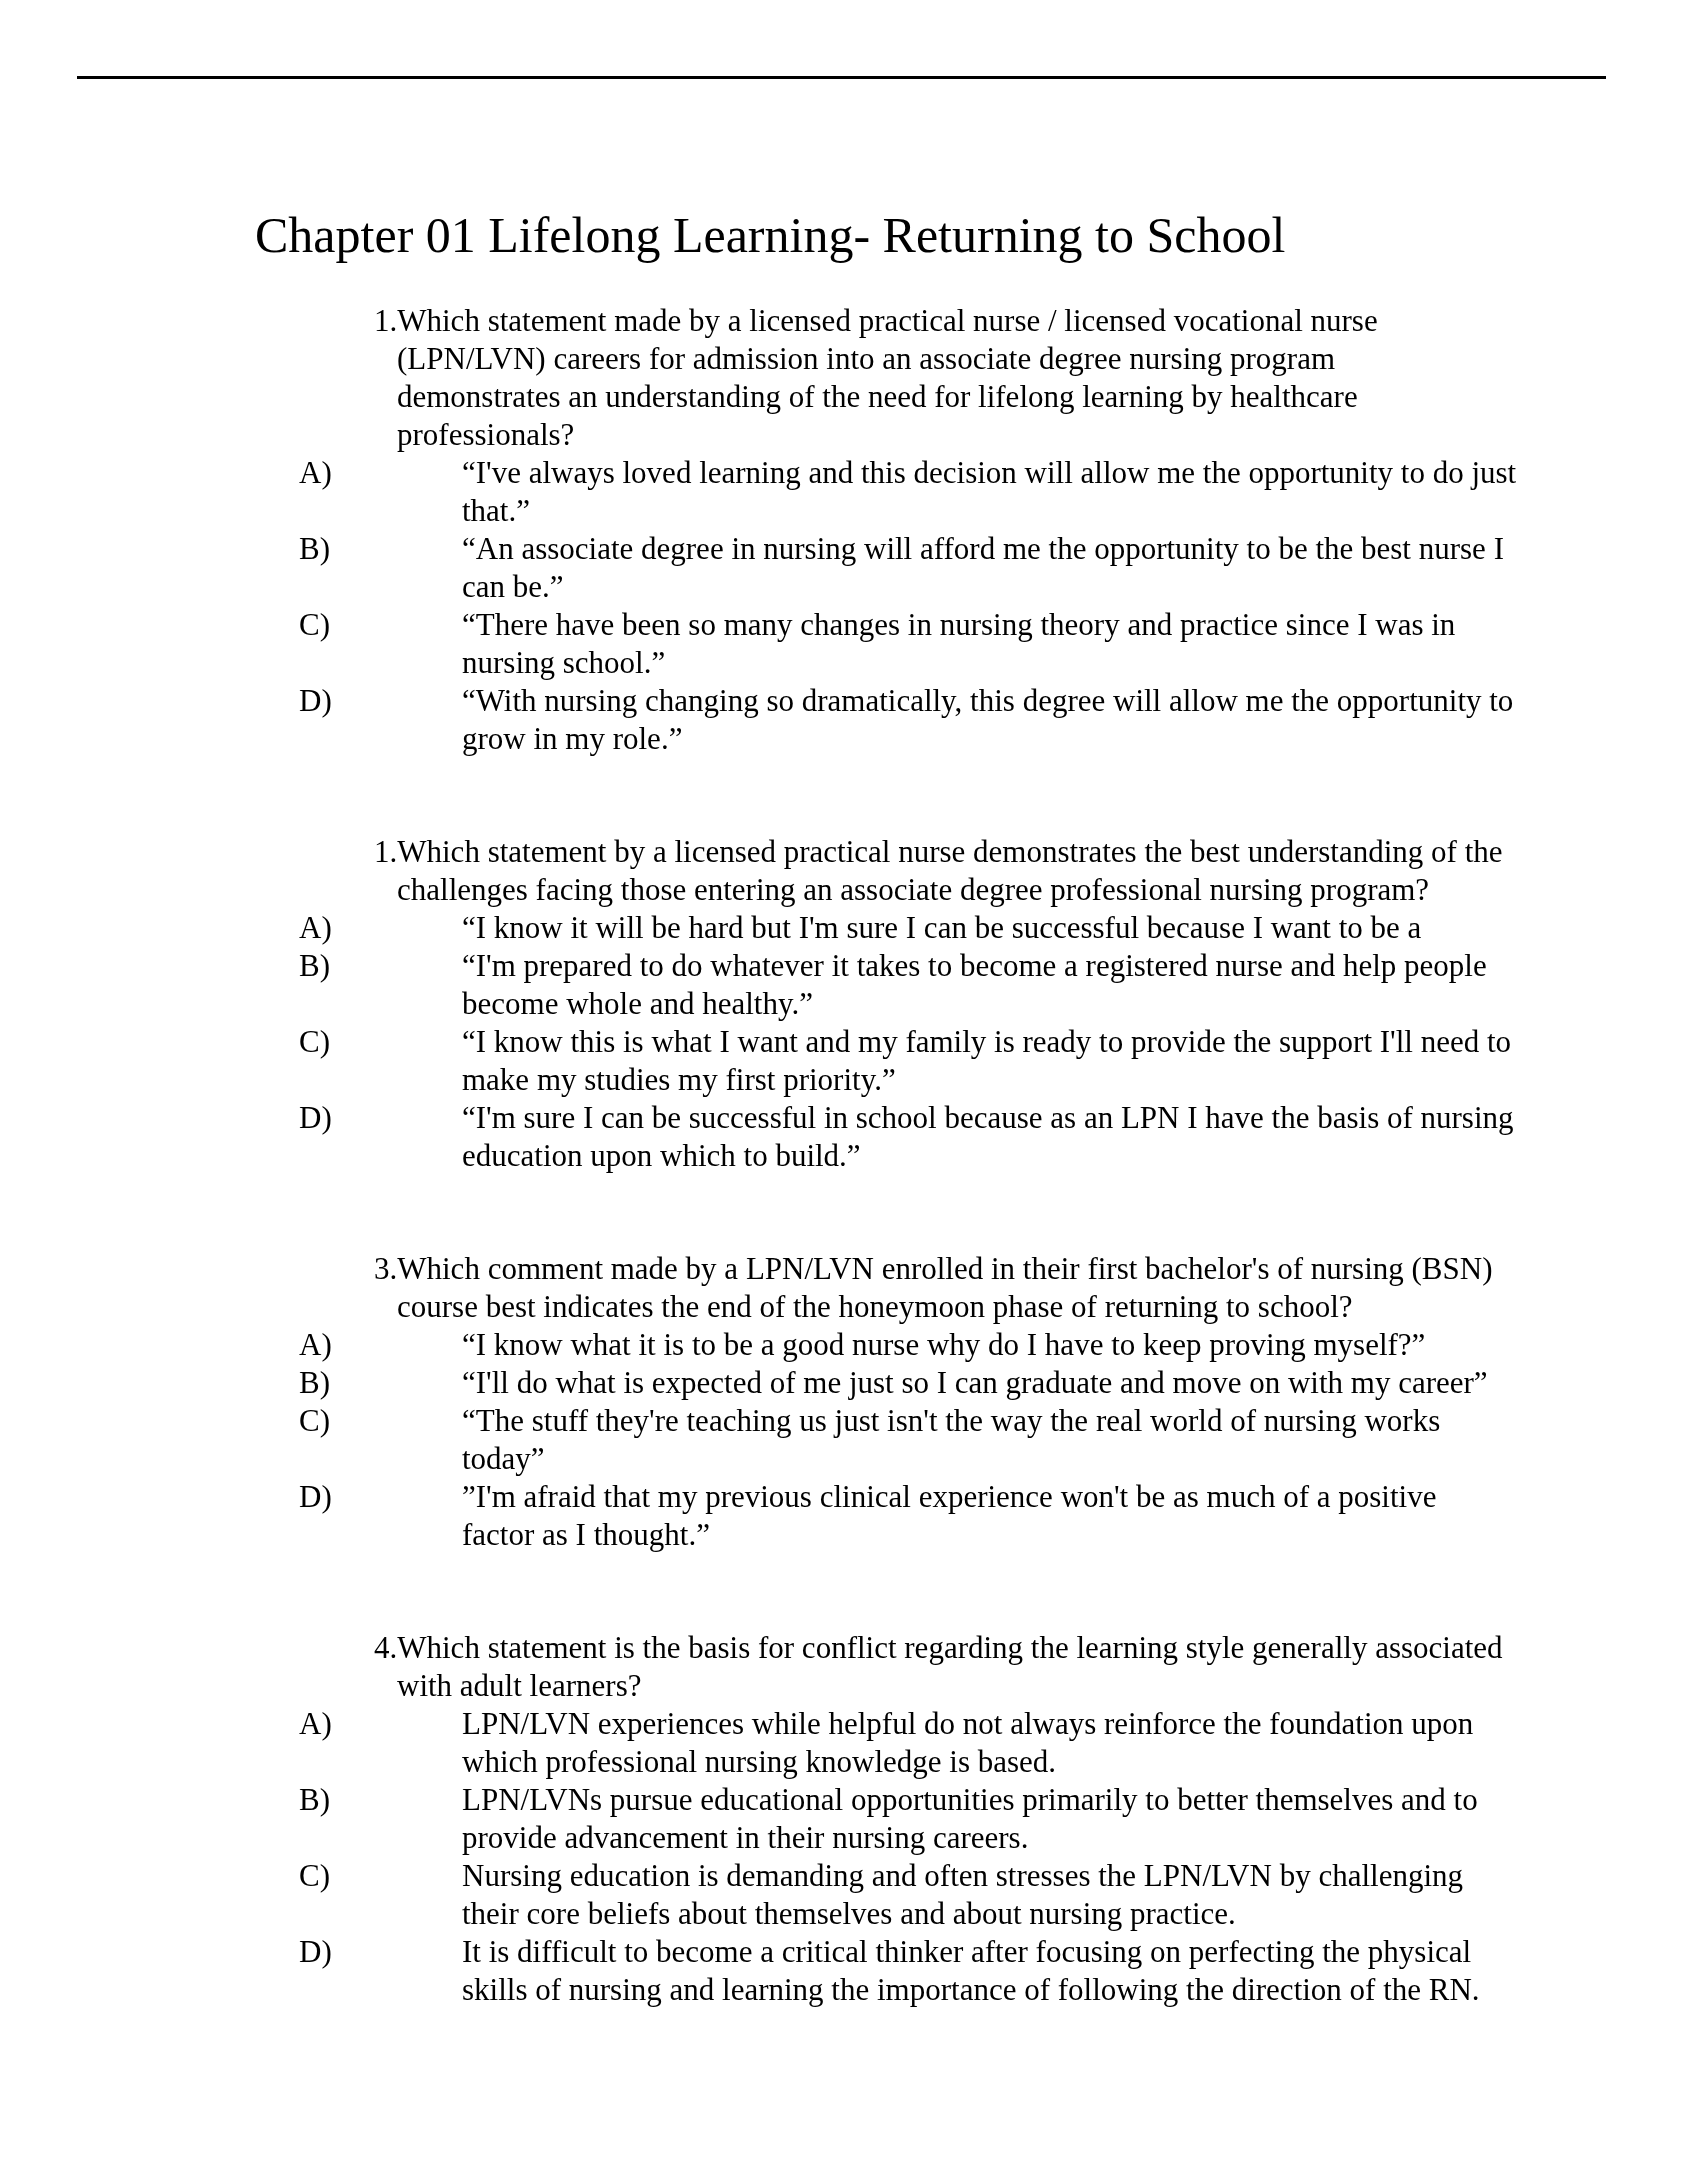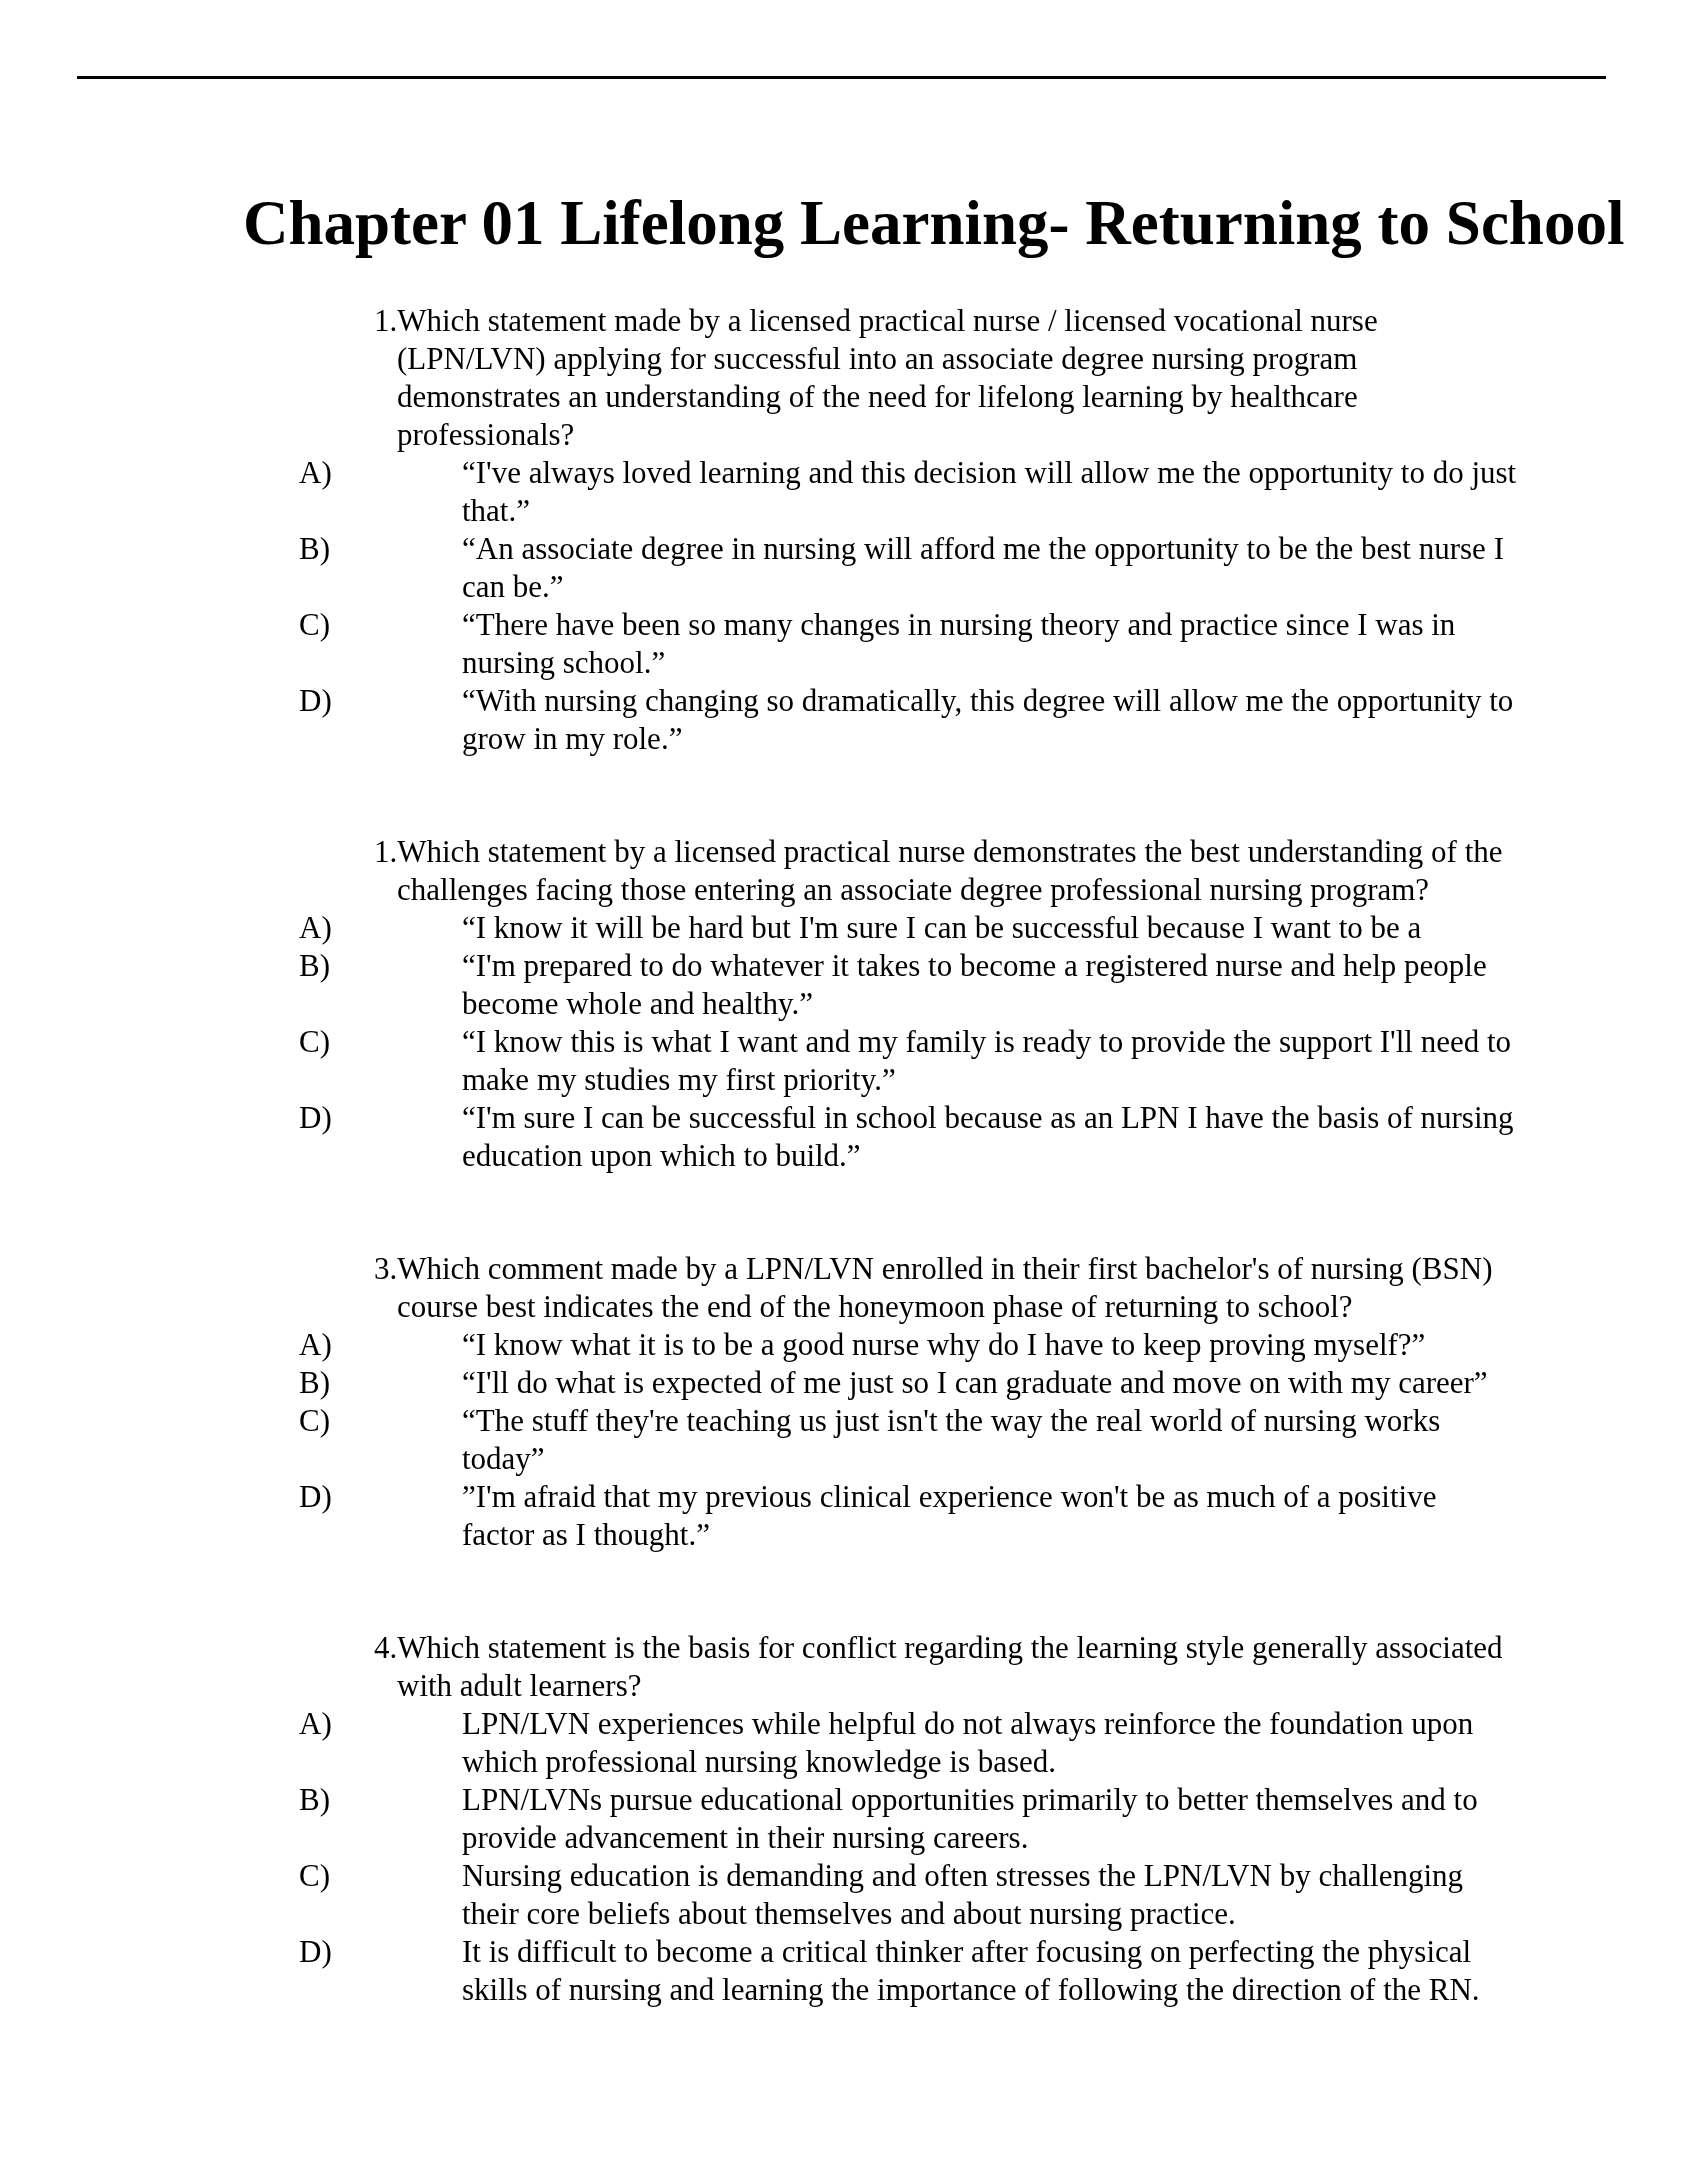--- a/index.html
+++ b/index.html
@@ -20,24 +20,24 @@
     left: 77px;
     top: 76px;
     width: 1529px;
     height: 3px;
     background: #000000;
   }
   .chapter-title {
     position: absolute;
     left: 239px;
     top: 196px;
-    margin: 4px;
-    font-size: 63px;
+    margin: 16px;
+    font-size: 50px;
     line-height: 47px;
-    font-weight: bold;
+    font-weight: normal;
     white-space: nowrap;
   }
   .content {
     position: absolute;
     left: 0;
     top: 302px;
     width: 1480px;
     font-size: 31px;
   }
   .line {
@@ -73,21 +73,21 @@
 
 <div class="top-rule"></div>
 
 <h1 class="chapter-title">Chapter 01 Lifelong Learning- Returning to School</h1>
 
 <div class="content">
 
   <div class="question">
     <div class="q-stem">
       <div class="line first">1.Which statement made by a licensed practical nurse / licensed vocational nurse</div>
-      <div class="line">(LPN/LVN) applying for successful into an associate degree nursing program</div>
+      <div class="line">(LPN/LVN) careers for admission into an associate degree nursing program</div>
       <div class="line">demonstrates an understanding of the need for lifelong learning by healthcare</div>
       <div class="line">professionals?</div>
     </div>
     <div class="option">
       <span class="opt-letter">A)</span>
       <div class="opt-text">
         <div class="line">“I've always loved learning and this decision will allow me the opportunity to do just</div>
         <div class="line">that.”</div>
       </div>
     </div>

